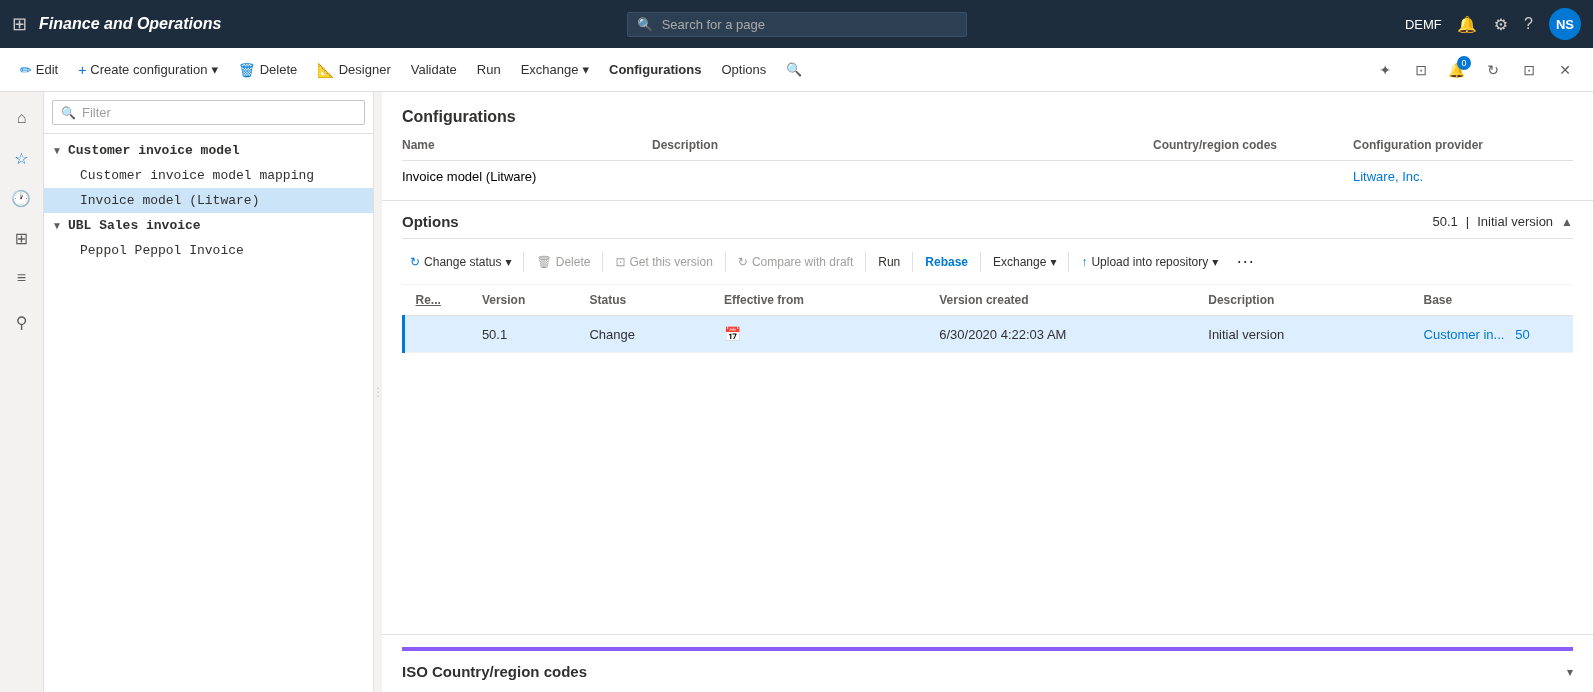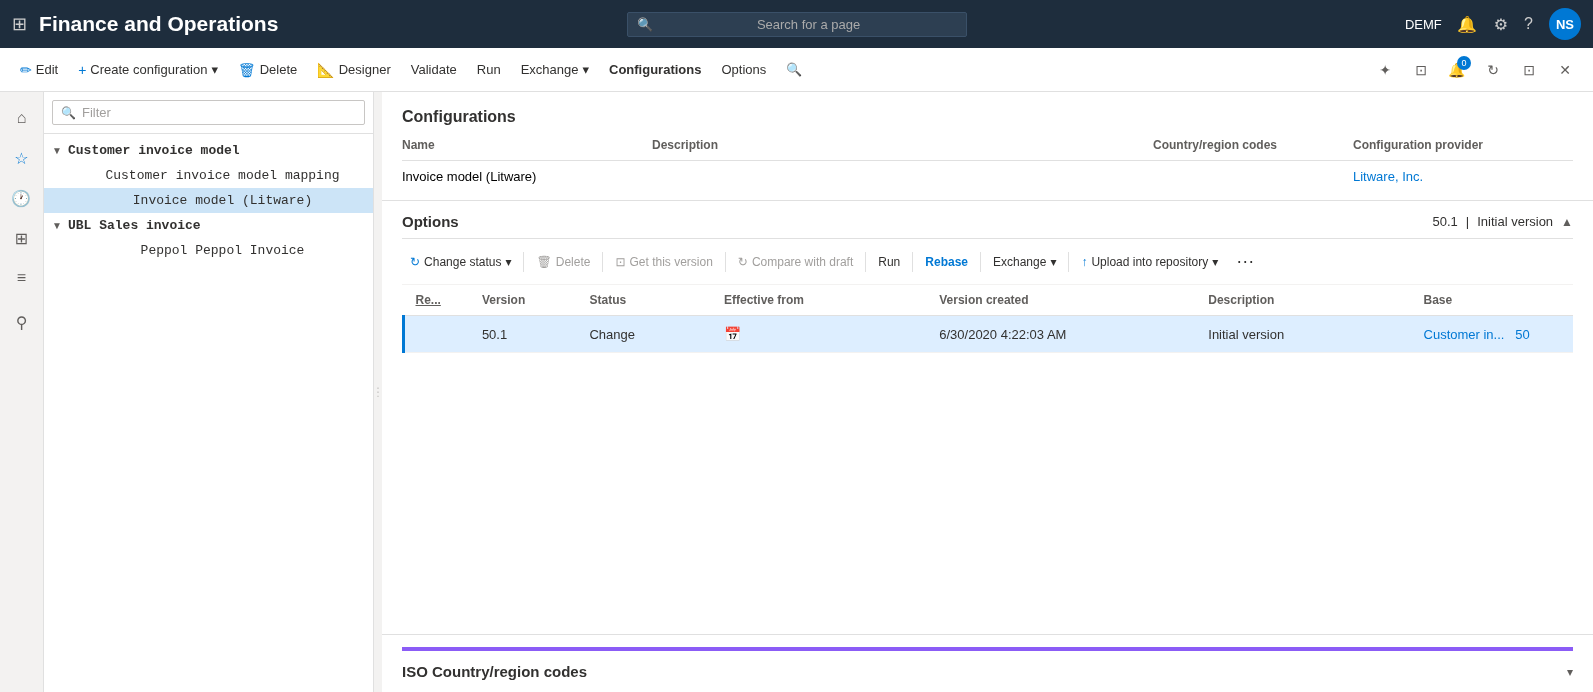--- a/index.html
+++ b/index.html
@@ -9,42 +9,41 @@
     .top-nav {
       background: #1e2d3d;
       height: 48px;
       display: flex;
       align-items: center;
       padding: 0 12px;
       gap: 8px;
       color: white;
     }
     .top-nav .app-grid-icon { color: #ccc; font-size: 18px; margin-right: 4px; cursor: pointer; }
-    .top-nav .app-title { font-size: 21px; font-weight: 600; color: white; margin-right: auto; }
+    .top-nav .app-title { font-size: 16px; font-weight: 600; color: white; margin-right: auto; font-style: italic; }
     .top-nav .search-bar {
       display: flex;
       align-items: center;
       background: #2d3f52;
       border: 1px solid #3a5068;
       border-radius: 2px;
       padding: 4px 10px;
       width: 340px;
       gap: 8px;
       position: absolute;
       left: 50%;
       transform: translateX(-50%);
     }
     .top-nav .search-bar input {
       background: transparent;
       border: none;
       color: #ccc;
       font-size: 13px;
       outline: none;
       width: 100%;
-      text-align: center;
     }
     .top-nav .search-bar input::placeholder { color: #aaa; }
     .top-nav-right { display: flex; align-items: center; gap: 16px; margin-left: auto; }
     .top-nav-right .username { color: white; font-size: 13px; }
     .top-nav-right .icon-btn { color: #ccc; font-size: 16px; cursor: pointer; }
     .top-nav-right .avatar {
       width: 32px; height: 32px; border-radius: 50%;
       background: #0078d4; color: white;
       display: flex; align-items: center; justify-content: center;
       font-size: 13px; font-weight: 600;
@@ -121,21 +120,21 @@
     .tree-content { overflow-y: auto; flex: 1; padding: 4px 0; }
     .tree-item {
       display: flex; align-items: center;
       padding: 5px 8px; cursor: pointer;
       gap: 4px; color: #323130;
     }
     .tree-item.selected { background: #cce4f7; }
     .tree-item .expand-icon { font-size: 10px; color: #605e5c; width: 12px; }
     .tree-item .item-label { font-size: 13px; font-family: Liberation Mono, monospace; }
     .tree-item.level-0 { padding-left: 8px; font-weight: 600; }
-    .tree-item.level-1 { padding-left: 20px; justify-content: center; }
+    .tree-item.level-1 { padding-left: 20px; }
 
     
     .resize-handle {
       width: 8px; background: transparent; cursor: col-resize;
       display: flex; align-items: center; justify-content: center;
       color: #c8c6c4; font-size: 12px;
     }
 
     
     .content-area {

